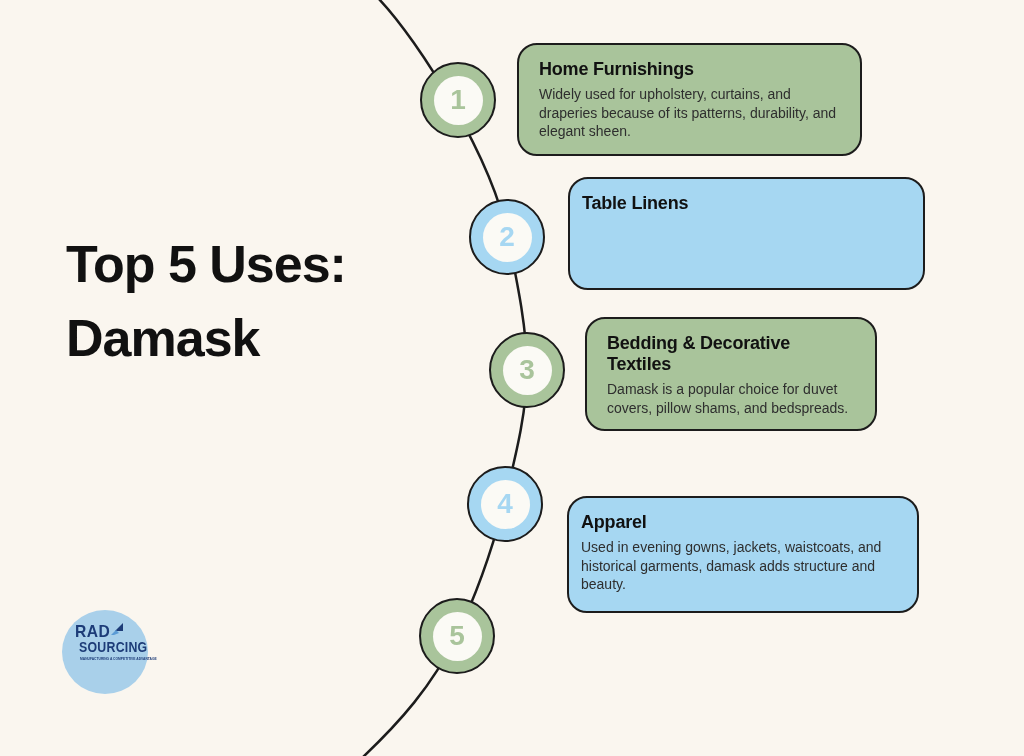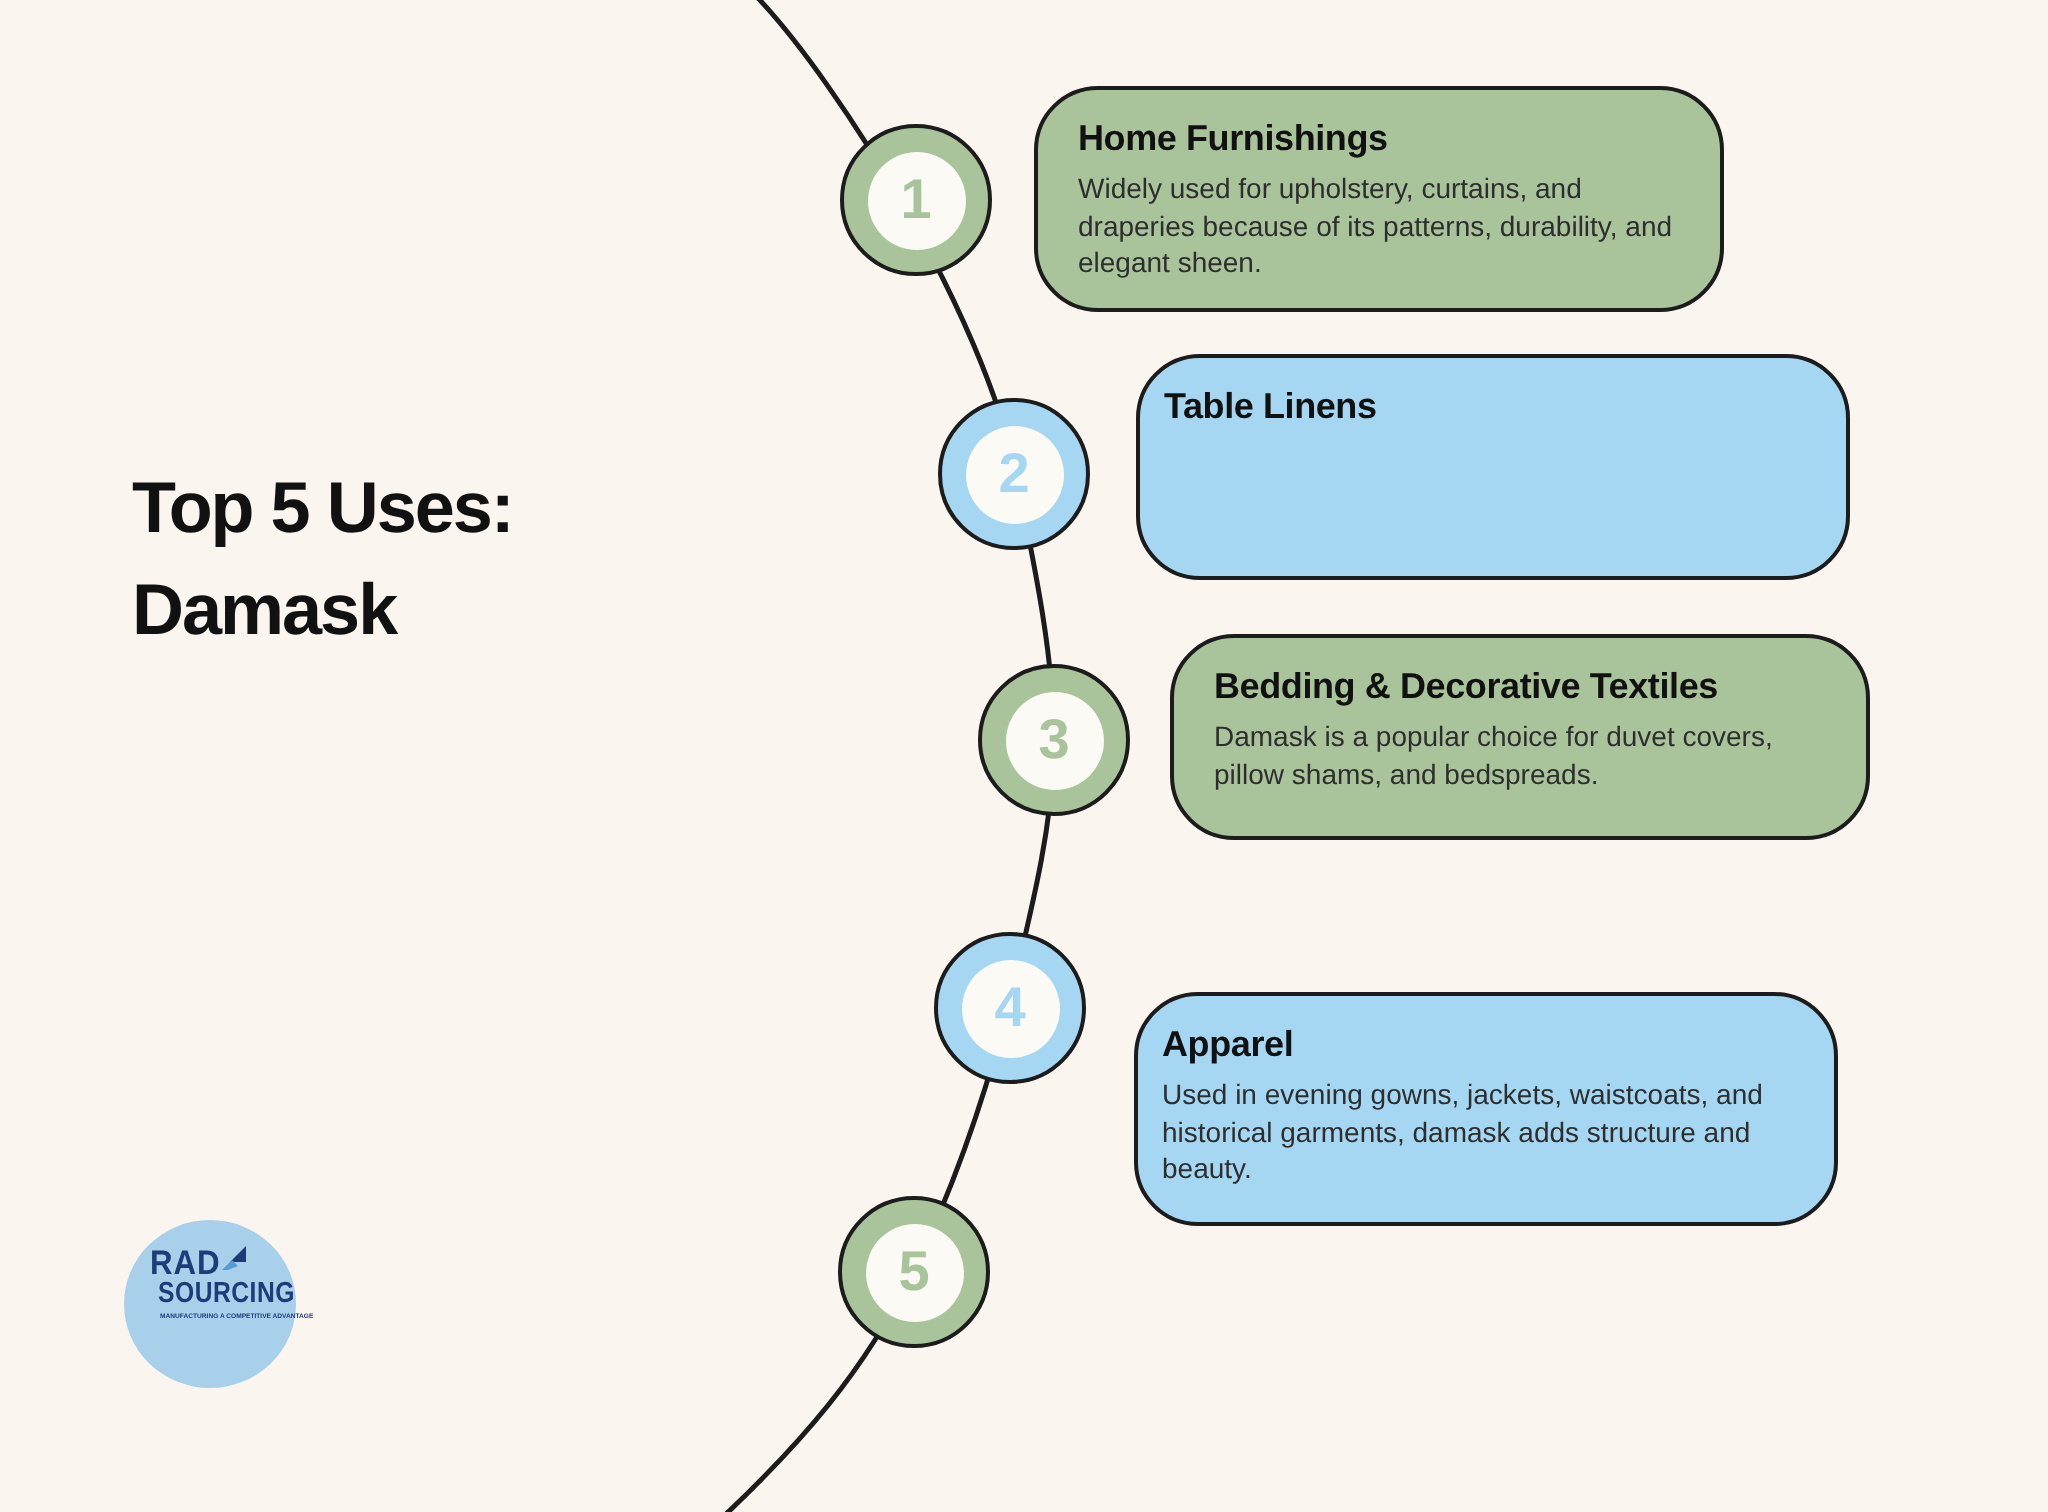--- a/index.html
+++ b/index.html
@@ -12,41 +12,41 @@
   .canvas{
     position:relative; width:1024px; height:756px; overflow:hidden;
     background:var(--bg);
     font-family:"Liberation Sans", sans-serif;
   }
   svg.connector{position:absolute; left:0; top:0; width:1024px; height:756px;}
   svg.connector path{fill:none; stroke:var(--ink); stroke-width:2.5;}
 
   .page-title{
     position:absolute; left:66px; top:228px;
-    font-size:36px; font-weight:700; color:var(--headText);
+    font-size:52px; font-weight:700; color:var(--headText);
     line-height:1.42; letter-spacing:-1px;
   }
 
   .step-circle{
     position:absolute; width:76px; height:76px; border-radius:50%;
     border:2.5px solid var(--ink);
     display:flex; align-items:center; justify-content:center;
   }
   .step-circle .inner{
     width:49px; height:49px; border-radius:50%; background:var(--innerCircle);
     display:flex; align-items:center; justify-content:center;
     font-weight:700; font-size:28px;
   }
   .step-circle.c-green{background:var(--boxGreen);}
   .step-circle.c-green .inner{color:var(--boxGreen);}
   .step-circle.c-blue{background:var(--boxBlue);}
   .step-circle.c-blue .inner{color:var(--boxBlue);}
 
   .box{
-    position:absolute; border:2.5px solid var(--ink); border-radius:32px;
+    position:absolute; border:2.5px solid var(--ink); border-radius:20px;
     padding:14px 20px 12px 20px;
   }
   .box.c-green{background:var(--boxGreen);}
   .box.c-blue{background:var(--boxBlue);padding-left:12px;}
   .box h2{
     font-size:18px; font-weight:700; color:var(--headText);
     margin-bottom:5px; letter-spacing:-0.2px;
   }
   .box p{
     font-size:14px; line-height:1.33; color:var(--bodyText);
@@ -111,21 +111,21 @@
 
   <div class="box c-green" style="left:517px; top:43px;  width:345px; min-height:113px;">
     <h2>Home Furnishings</h2>
     <p>Widely used for upholstery, curtains, and draperies because of its patterns, durability, and elegant sheen.</p>
   </div>
 
   <div class="box c-blue" style="left:568px; top:177px; width:357px; min-height:113px;">
     <h2>Table Linens</h2>
   </div>
 
-  <div class="box c-green" style="left:585px; top:317px; width:350px; min-height:103px;">
+  <div class="box c-green" style="left:585px; top:317px; width:292px; min-height:103px;">
     <h2>Bedding &amp; Decorative Textiles</h2>
     <p>Damask is a popular choice for duvet covers, pillow shams, and bedspreads.</p>
   </div>
 
   <div class="box c-blue" style="left:567px; top:450px; width:352px; min-height:117px;margin-top:46px;">
     <h2>Apparel</h2>
     <p>Used in evening gowns, jackets, waistcoats, and historical garments, damask adds structure and beauty.</p>
   </div>
 
 

